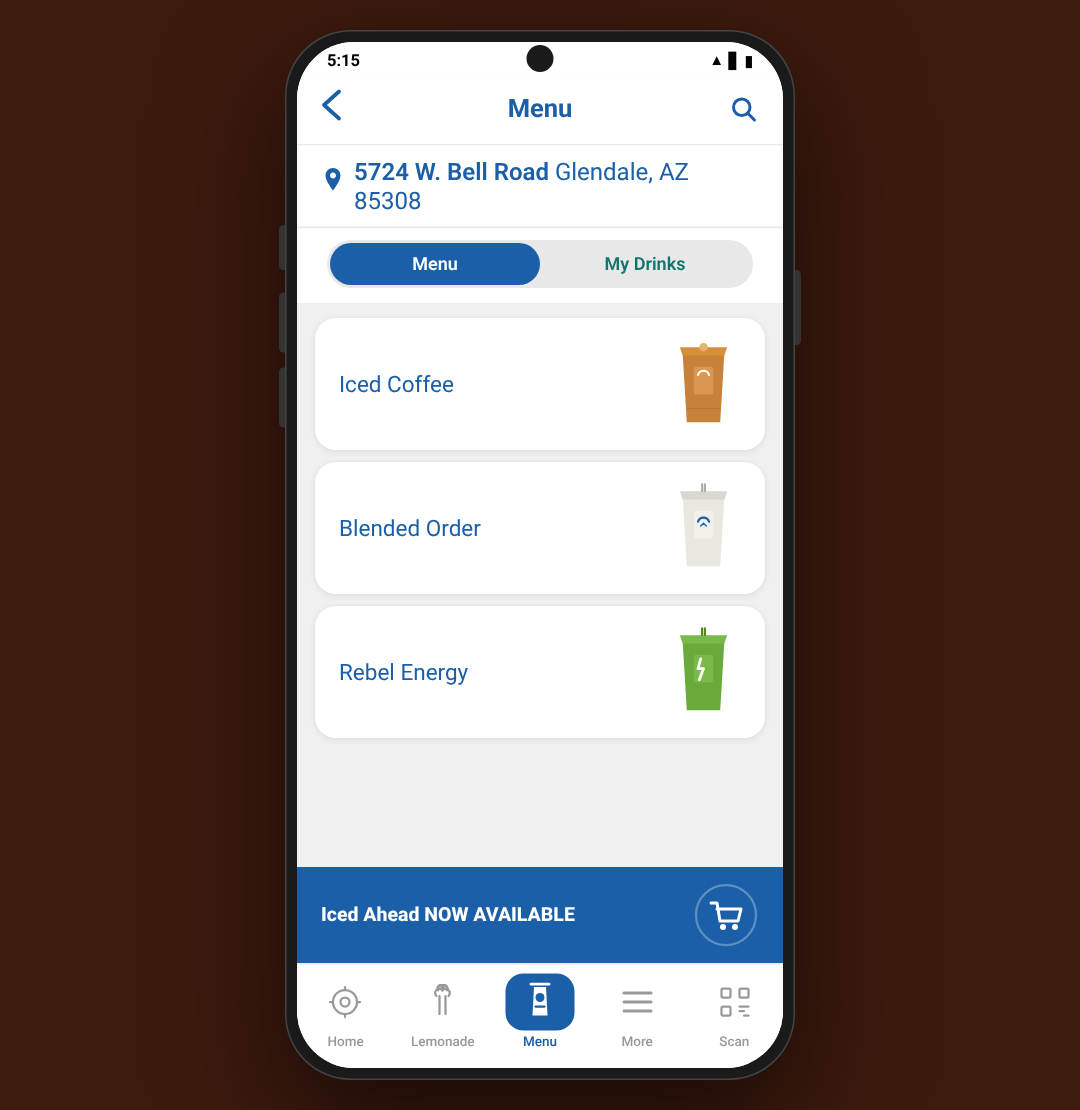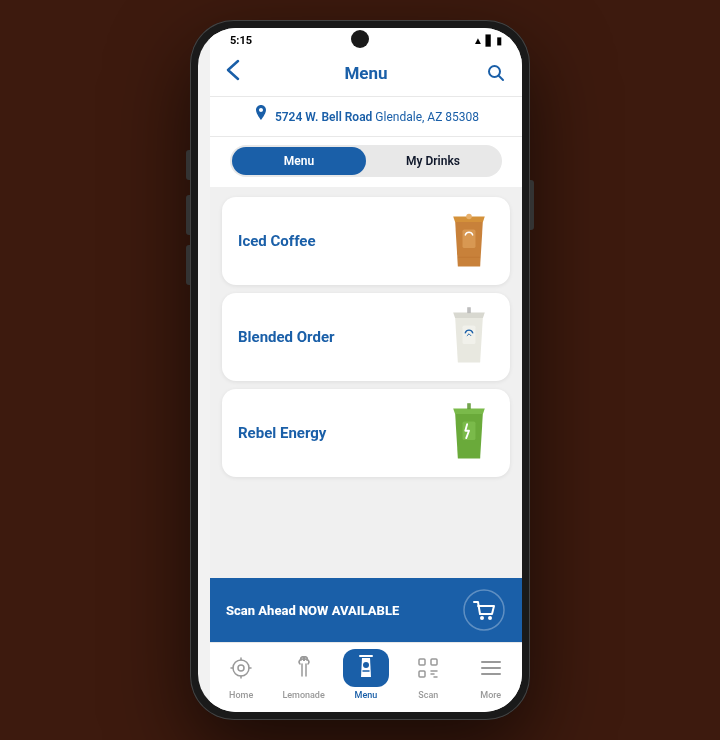--- a/index.html
+++ b/index.html
@@ -24,21 +24,20 @@
     }
 
     .phone-screen {
       width: 100%;
       height: 100%;
       background: #f2f2f2;
       border-radius: 38px;
       overflow: hidden;
       display: flex;
       flex-direction: column;
-      padding-left: 12px;
     }
 
     
     .status-bar {
       background: #fff;
       display: flex;
       justify-content: space-between;
       align-items: center;
       padding: 6px 20px 4px;
       font-size: 10px;
@@ -108,21 +107,21 @@
       flex-shrink: 0;
       border-bottom: 1px solid #e8e8e8;
     }
 
     .location-icon {
       color: #1a5fa8;
       font-size: 14px;
     }
 
     .location-text {
-      font-size: 12px;
+      font-size: 16px;
       color: #1a5fa8;
       font-weight: 600;
     }
 
     .location-sub {
       font-weight: 400;
     }
 
     
     .tab-switcher {
@@ -148,21 +147,21 @@
       cursor: pointer;
     }
 
     .tab-btn.active {
       background: #1a5fa8;
       color: #fff;
     }
 
     .tab-btn.inactive {
       background: transparent;
-      color: #0f172a;
+      color: #0f766e;
     }
 
     
     .menu-list {
       flex: 1;
       overflow-y: auto;
       background: #f0f0f0;
       padding: 10px 12px 0;
       display: flex;
       flex-direction: column;
@@ -177,21 +176,21 @@
       display: flex;
       align-items: center;
       justify-content: space-between;
       padding: 10px 12px 10px 16px;
       cursor: pointer;
       box-shadow: 0 1px 4px rgba(0,0,0,0.08);
     }
 
     .menu-item-name {
       font-size: 15px;
-      font-weight: 700;
+      font-weight: 400;
       color: #1a5fa8;
     }
 
     .menu-item-img {
       width: 58px;
       height: 68px;
       display: flex;
       align-items: center;
       justify-content: center;
     }
@@ -414,21 +413,21 @@
             <path d="M24 8V3M26 8V3" stroke="#4a8a1a" stroke-width="1.5" stroke-linecap="round"></path>
           </svg>
         </div>
       </div>
 
 
     </div>
 
     <div class="order-banner">
       <div class="banner-text-block">
-        <div class="banner-title">Scan Ahead NOW AVAILABLE</div>
+        <div class="banner-title">Iced Ahead NOW AVAILABLE</div>
       </div>
       <div class="banner-icon">
         <svg width="44" height="44" viewBox="0 0 44 44" fill="none">
           <circle cx="22" cy="22" r="20" stroke="rgba(255,255,255,0.3)" stroke-width="1.5"></circle>
           <path d="M12 14H16L18 26H30L32 18H16" stroke="#fff" stroke-width="2" stroke-linecap="round" stroke-linejoin="round"></path>
           <circle cx="20" cy="30" r="2" fill="#fff"></circle>
           <circle cx="28" cy="30" r="2" fill="#fff"></circle>
         </svg>
       </div>
     </div>
@@ -465,35 +464,35 @@
             <path d="M5 1H17" stroke="#fff" stroke-width="2" stroke-linecap="round"></path>
             <circle cx="11" cy="10" r="3" fill="#1a5fa8"></circle>
             <path d="M8 16H14" stroke="#1a5fa8" stroke-width="1.5" stroke-linecap="round"></path>
           </svg>
         </div>
         <span class="nav-label active-nav-label">Menu</span>
       </div>
 
       <div class="nav-item">
         <div class="nav-icon-wrap">
+          <svg width="22" height="18" viewBox="0 0 22 18" fill="none">
+            <path d="M2 3H20M2 9H20M2 15H20" stroke="#999" stroke-width="2" stroke-linecap="round"></path>
+          </svg>
+        </div>
+        <span class="nav-label">More</span>
+      </div>
+
+      <div class="nav-item">
+        <div class="nav-icon-wrap">
           <svg width="22" height="22" viewBox="0 0 22 22" fill="none">
             <rect x="2" y="2" width="6" height="6" rx="1" stroke="#999" stroke-width="1.5"></rect>
             <rect x="14" y="2" width="6" height="6" rx="1" stroke="#999" stroke-width="1.5"></rect>
             <rect x="2" y="14" width="6" height="6" rx="1" stroke="#999" stroke-width="1.5"></rect>
             <path d="M14 14H20M14 17H17M17 20H20" stroke="#999" stroke-width="1.5" stroke-linecap="round"></path>
           </svg>
         </div>
         <span class="nav-label">Scan</span>
       </div>
 
-      <div class="nav-item">
-        <div class="nav-icon-wrap">
-          <svg width="22" height="18" viewBox="0 0 22 18" fill="none">
-            <path d="M2 3H20M2 9H20M2 15H20" stroke="#999" stroke-width="2" stroke-linecap="round"></path>
-          </svg>
-        </div>
-        <span class="nav-label">More</span>
-      </div>
-
     </div>
 
   </div>
 </div>
 
 </body></html>

